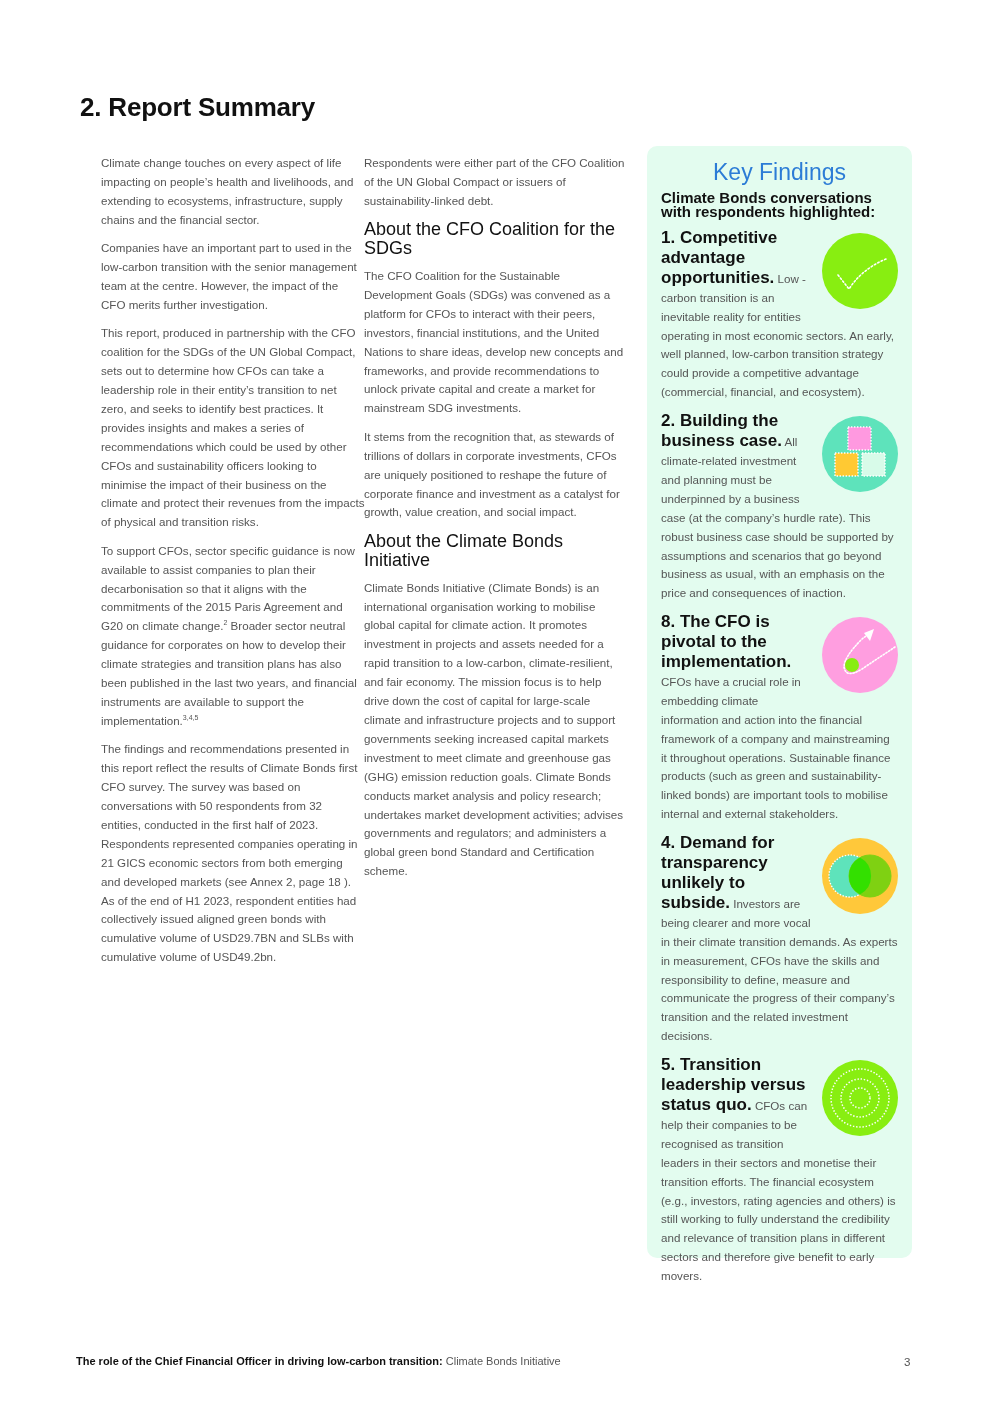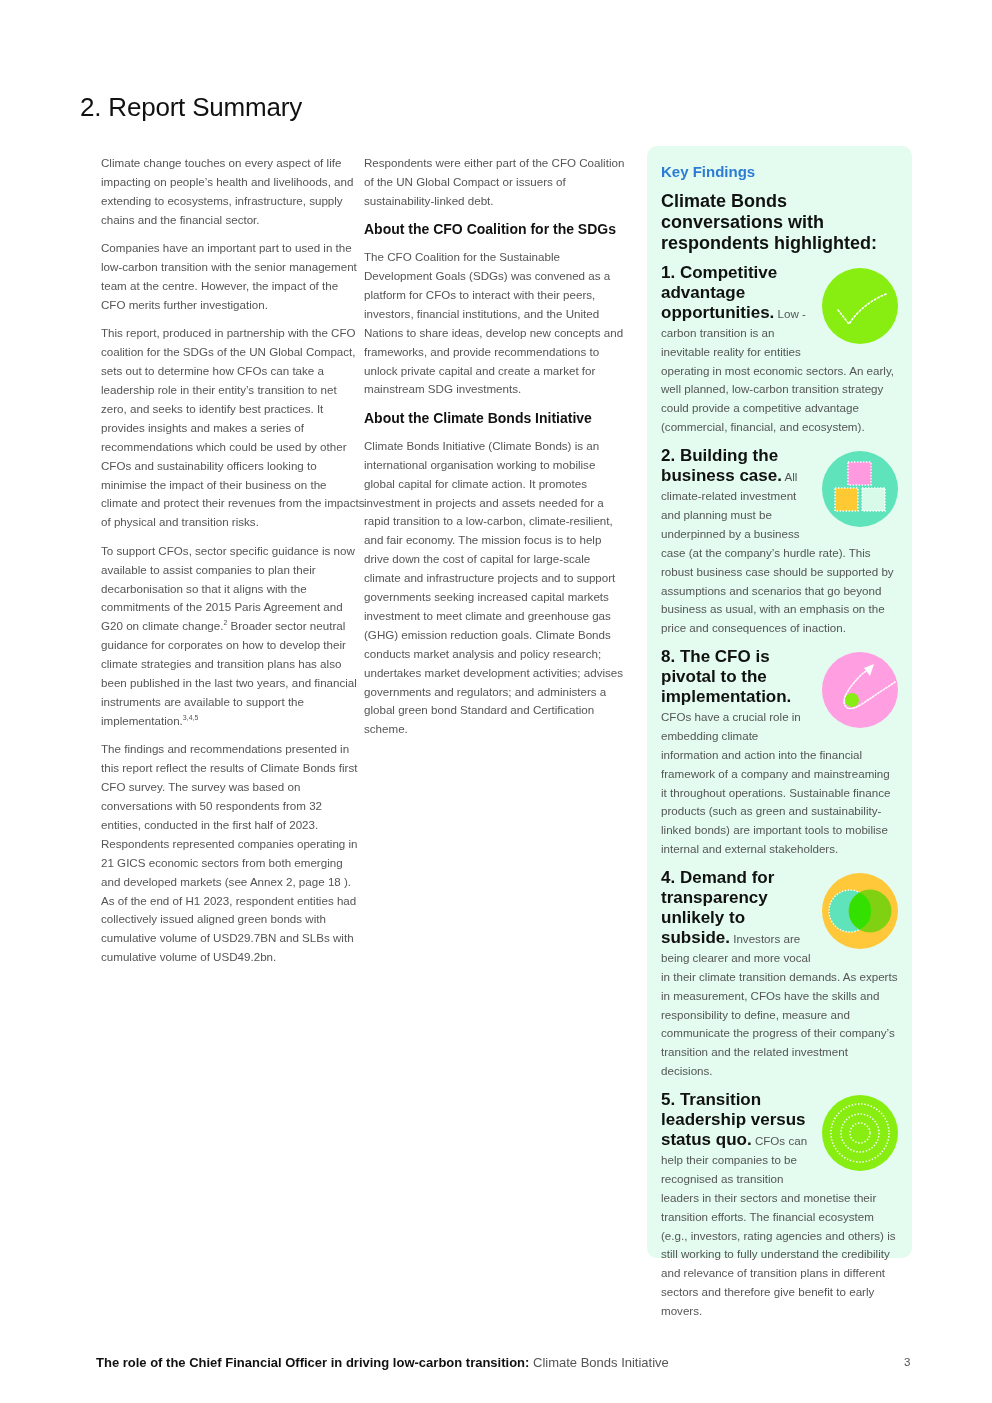--- a/index.html
+++ b/index.html
@@ -8,65 +8,66 @@
       position: relative;
       font-family: "Liberation Sans", sans-serif;
       color: #505050;
       overflow: hidden;
     }
     .page-title {
       position: absolute;
       left: 80px;
       top: 92px;
       font-size: 26px;
-      font-weight: normal;
+      font-weight: bold;
       color: #111111;
       letter-spacing: -0.2px;
     }
     .col {
       position: absolute;
       top: 154px;
       font-size: 11.6px;
       line-height: 18.9px;
       color: #555555;
     }
     .col p { margin-bottom: 9.5px; }
     .col-1 { left: 80px; width: 264px; margin-left: 21px; }
     .col-2 { left: 364px; width: 264px; }
     .col h3 {
-      font-size: 14px;
-      font-weight: bold;
+      font-size: 18px;
+      font-weight: normal;
       color: #111111;
       margin-bottom: 9px;
       line-height: 18.9px;
     }
     sup { font-size: 7px; line-height: 0; vertical-align: super; }
 
     .panel {
       position: absolute;
       left: 647px;
       top: 146px;
       width: 265px;
       height: 1112px;
       background: #e3fcef;
       border-radius: 10px;
       padding: 14px 14px 14px 14px;
     }
     .panel-title {
-      font-size: 15px;
-      font-weight: bold;
+      font-size: 23px;
+      font-weight: normal;
       color: #2c7cd6;
       margin-bottom: 7px;
       line-height: 24px;
+      text-align: center;
     }
     .panel-intro {
-      font-size: 18px;
+      font-size: 15px;
       font-weight: bold;
       color: #111111;
-      line-height: 21px;
+      line-height: 14px;
       margin-bottom: 10px;
     }
     .finding {
       font-size: 11.6px;
       line-height: 18.9px;
       color: #555555;
       margin-bottom: 10px;
     }
     .finding::after { content: ""; display: block; clear: both; }
     .finding-heading { font-weight: bold; color: #111111; font-size: 17px; }
@@ -74,23 +75,23 @@
       float: right;
       width: 76px;
       height: 76px;
       margin: 4px 0px 4px 8px;
       border-radius: 50%;
     }
     .finding-icon svg { display: block; width: 76px; height: 76px; }
 
     .footer {
       position: absolute;
-      left: 96px;
+      left: 76px;
       top: 1355px;
-      font-size: 13px;
+      font-size: 11px;
       color: #555555;
     }
     .footer-title { font-weight: bold; color: #111111; }
     .page-number {
       position: absolute;
       left: 904px;
       top: 1355px;
       font-size: 11.6px;
       color: #555555;
     }
@@ -105,20 +106,21 @@
   <p>Companies have an important part to used in the low-carbon transition with the senior management team at the centre. However, the impact of the CFO merits further investigation.</p>
   <p>This report, produced in partnership with the CFO coalition for the SDGs of the UN Global Compact, sets out to determine how CFOs can take a leadership role in their entity’s transition to net zero, and seeks to identify best practices. It provides insights and makes a series of recommendations which could be used by other CFOs and sustainability officers looking to minimise the impact of their business on the climate and protect their revenues from the impacts of physical and transition risks.</p>
   <p><span>To support CFOs, sector specific guidance is now available to assist companies to plan their decarbonisation so that it aligns with the commitments of the 2015 Paris Agreement and G20 on climate change.</span><sup>2</sup><span> Broader sector neutral guidance for corporates on how to develop their climate strategies and transition plans has also been published in the last two years, and financial instruments are available to support the implementation.</span><sup>3,4,5</sup></p>
   <p>The findings and recommendations presented in this report reflect the results of Climate Bonds first CFO survey. The survey was based on conversations with 50 respondents from 32 entities, conducted in the first half of 2023. Respondents represented companies operating in 21 GICS economic sectors from both emerging and developed markets (see Annex 2, page 18 ). As of the end of H1 2023, respondent entities had collectively issued aligned green bonds with cumulative volume of USD29.7BN and SLBs with cumulative volume of USD49.2bn.</p>
 </div>
 
 <div class="col col-2">
   <p>Respondents were either part of the CFO Coalition of the UN Global Compact or issuers of sustainability-linked debt.</p>
   <h3>About the CFO Coalition for the SDGs</h3>
   <p>The CFO Coalition for the Sustainable Development Goals (SDGs) was convened as a platform for CFOs to interact with their peers, investors, financial institutions, and the United Nations to share ideas, develop new concepts and frameworks, and provide recommendations to unlock private capital and create a market for mainstream SDG investments.</p>
+  <p>It stems from the recognition that, as stewards of trillions of dollars in corporate investments, CFOs are uniquely positioned to reshape the future of corporate finance and investment as a catalyst for growth, value creation, and social impact.</p>
   <h3>About the Climate Bonds Initiative</h3>
   <p>Climate Bonds Initiative (Climate Bonds) is an international organisation working to mobilise global capital for climate action. It promotes investment in projects and assets needed for a rapid transition to a low-carbon, climate-resilient, and fair economy. The mission focus is to help drive down the cost of capital for large-scale climate and infrastructure projects and to support governments seeking increased capital markets investment to meet climate and greenhouse gas (GHG) emission reduction goals. Climate Bonds conducts market analysis and policy research; undertakes market development activities; advises governments and regulators; and administers a global green bond Standard and Certification scheme.</p>
 </div>
 
 <aside class="panel">
   <h2 class="panel-title">Key Findings</h2>
   <div class="panel-intro">Climate Bonds conversations with respondents highlighted:</div>
 
   <div class="finding">
     <span class="finding-icon">

